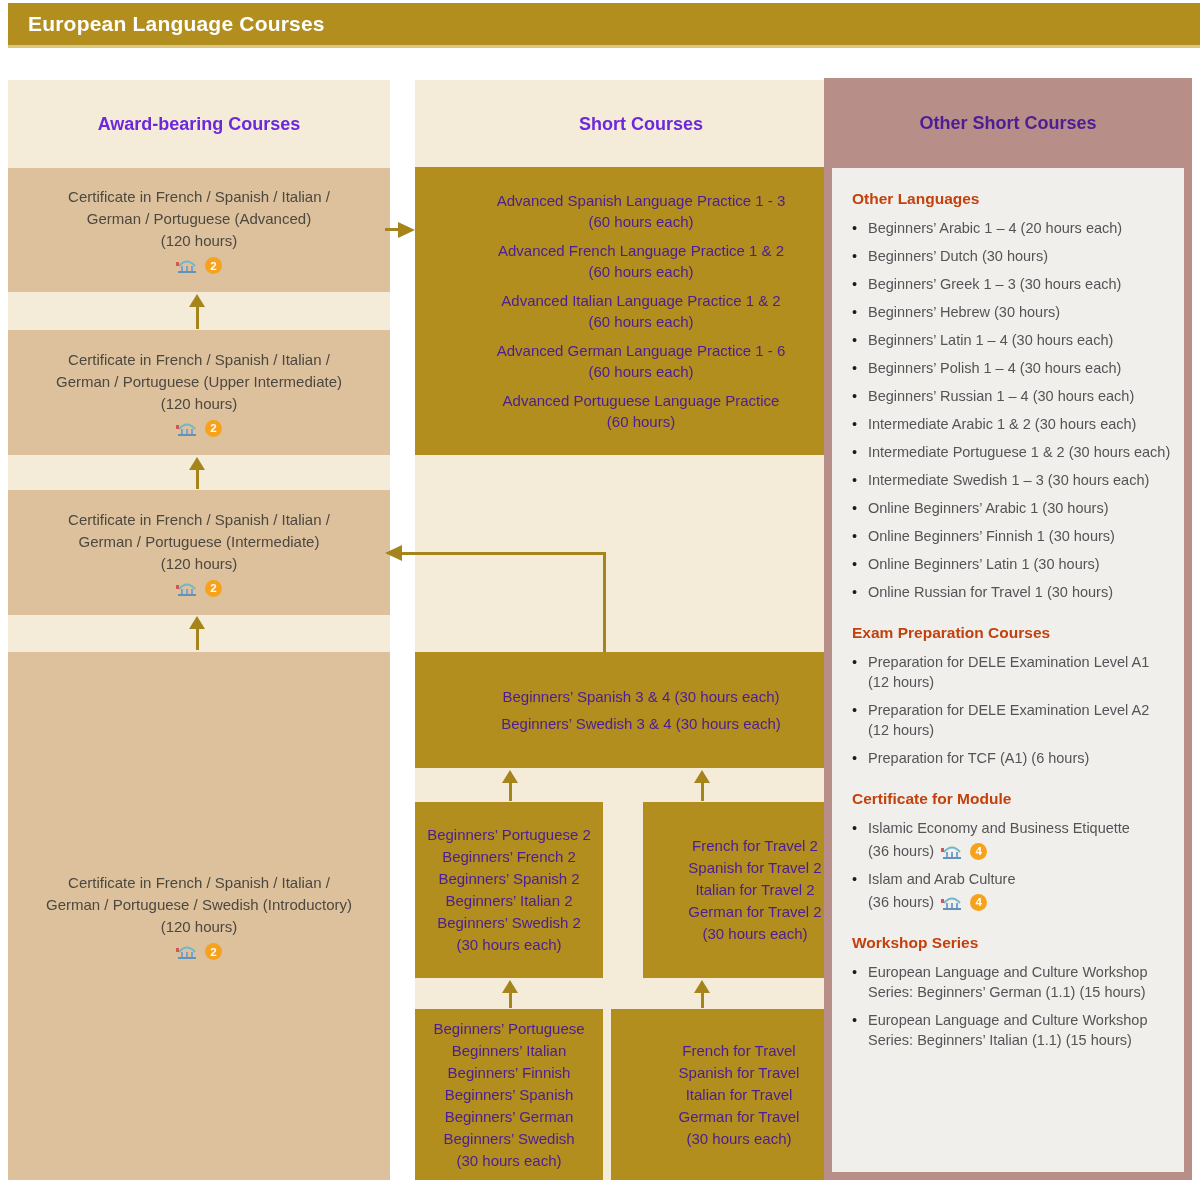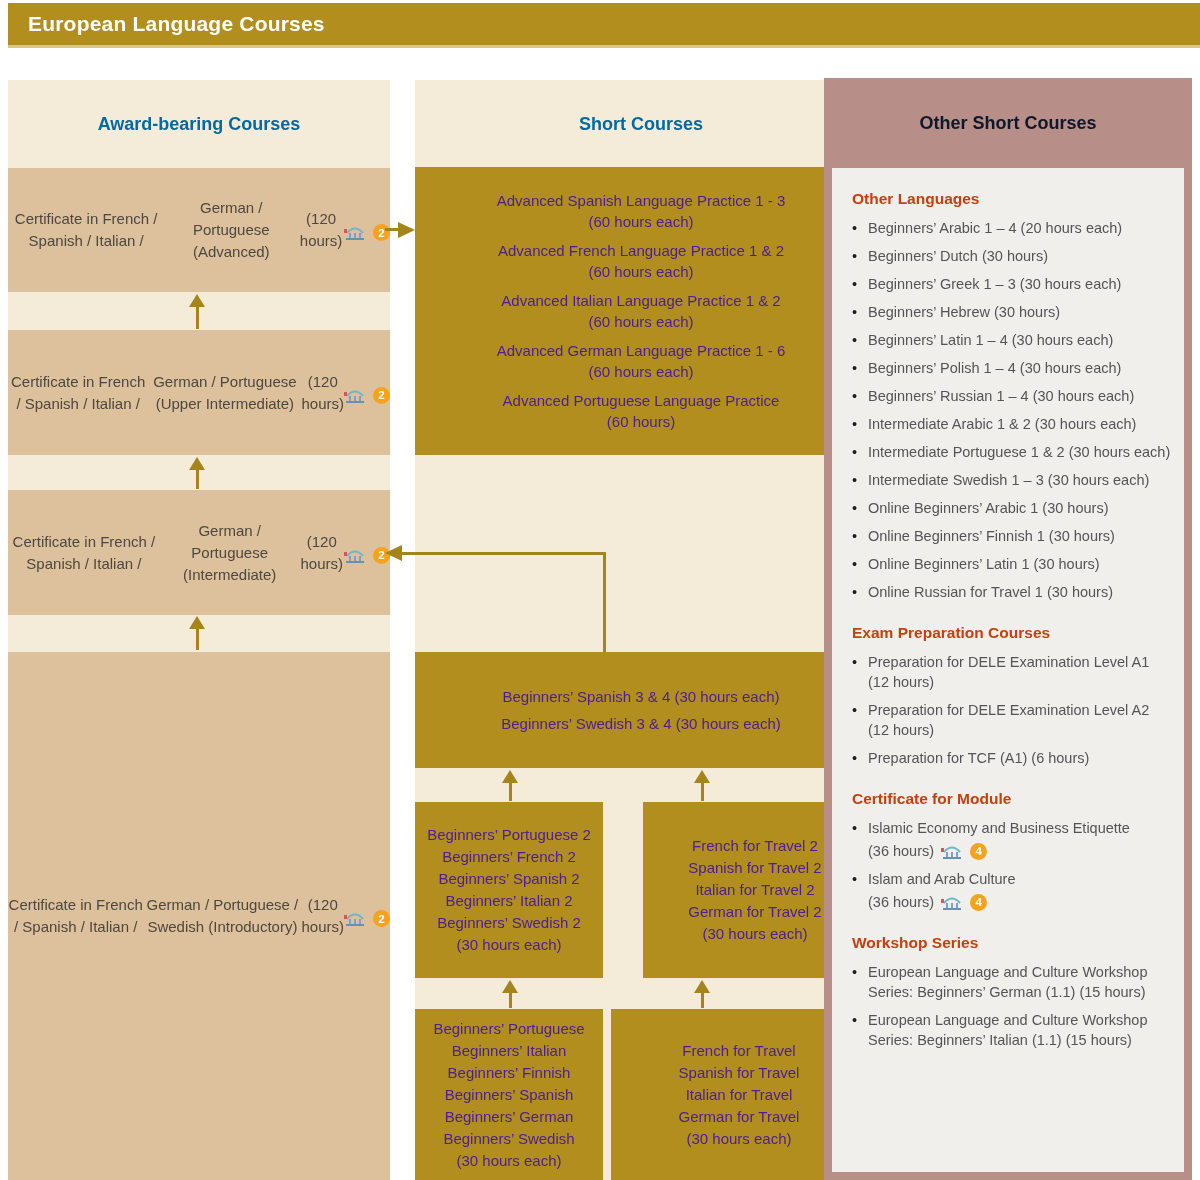--- a/index.html
+++ b/index.html
@@ -12,26 +12,26 @@
             display:flex;align-items:center;}
   .titlebar h1{margin:0;padding-left:20px;font-size:21px;color:#ffffff;font-weight:bold;letter-spacing:.2px;}
 
   
   .col{position:absolute;top:80px;height:1100px;}
   .col-award{left:8px;width:382px;background:#f4ebd8;}
   .col-short{left:415px;width:452px;background:#f4ebd8;}
   .col-other{left:824px;top:78px;height:1102px;width:368px;background:#b88e89;}
   .col-header{position:absolute;top:0;left:0;right:0;height:88px;
               display:flex;align-items:center;justify-content:center;
-              font-weight:bold;font-size:18px;color:#0369a1;}
-  .col-other .col-header{height:90px;color:#0f172a;}
+              font-weight:bold;font-size:18px;color:#6d28d9;}
+  .col-other .col-header{height:90px;color:#4c1d95;}
 
   
   .tanbox{position:absolute;left:0;right:0;background:#ddc19c;
-          display:flex;flex-direction:row;align-items:center;justify-content:center;
+          display:flex;flex-direction:column;align-items:center;justify-content:center;
           text-align:center;color:#4c4840;font-size:15px;line-height:22px;}
   .b1{top:88px;height:124px;}
   .b2{top:250px;height:125px;}
   .b3{top:410px;height:125px;}
   .b4{top:572px;height:528px;}
 
   
   .goldbox{position:absolute;background:#b18e1e;color:#4c1d95;
            display:flex;flex-direction:column;align-items:center;justify-content:center;
            text-align:center;font-size:15px;line-height:22px;}

